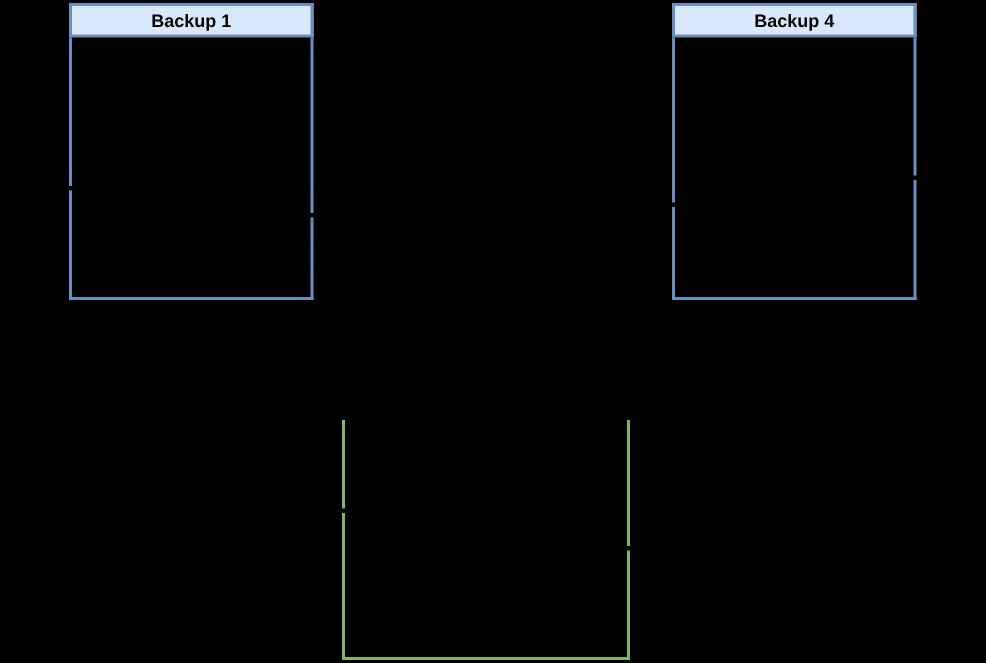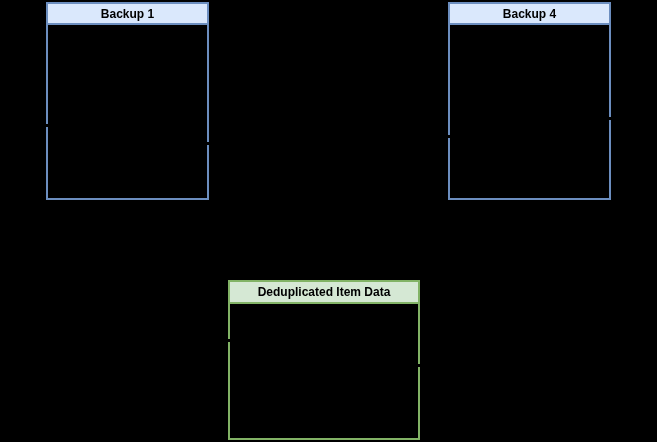--- a/index.html
+++ b/index.html
@@ -74,23 +74,20 @@
   </div>
 
   <div class="node" id="node-backup2">
     <div class="node-header" style="background-color: rgb(218, 232, 252); border-color: rgb(108, 142, 191);">
       <span class="node-title">Backup 4</span>
     </div>
     <div class="node-body" style="background-color: rgb(0, 0, 0); border-color: rgb(108, 142, 191);"></div>
   </div>
 
   <div class="node" id="node-dedup">
-    <div class="node-header" style="background-color: rgb(213, 232, 212); border-color: rgb(130, 179, 102);">
-      <span class="node-title">Deduplicated Item Data</span>
-    </div>
     <div class="node-body" style="background-color: rgb(0, 0, 0); border-color: rgb(130, 179, 102);"></div>
   </div>
 
   <div class="stub" id="stub-b1-left"></div>
   <div class="stub" id="stub-b1-right"></div>
   <div class="stub" id="stub-b2-left"></div>
   <div class="stub" id="stub-b2-right"></div>
   <div class="stub" id="stub-dd-left"></div>
   <div class="stub" id="stub-dd-right"></div>
 

